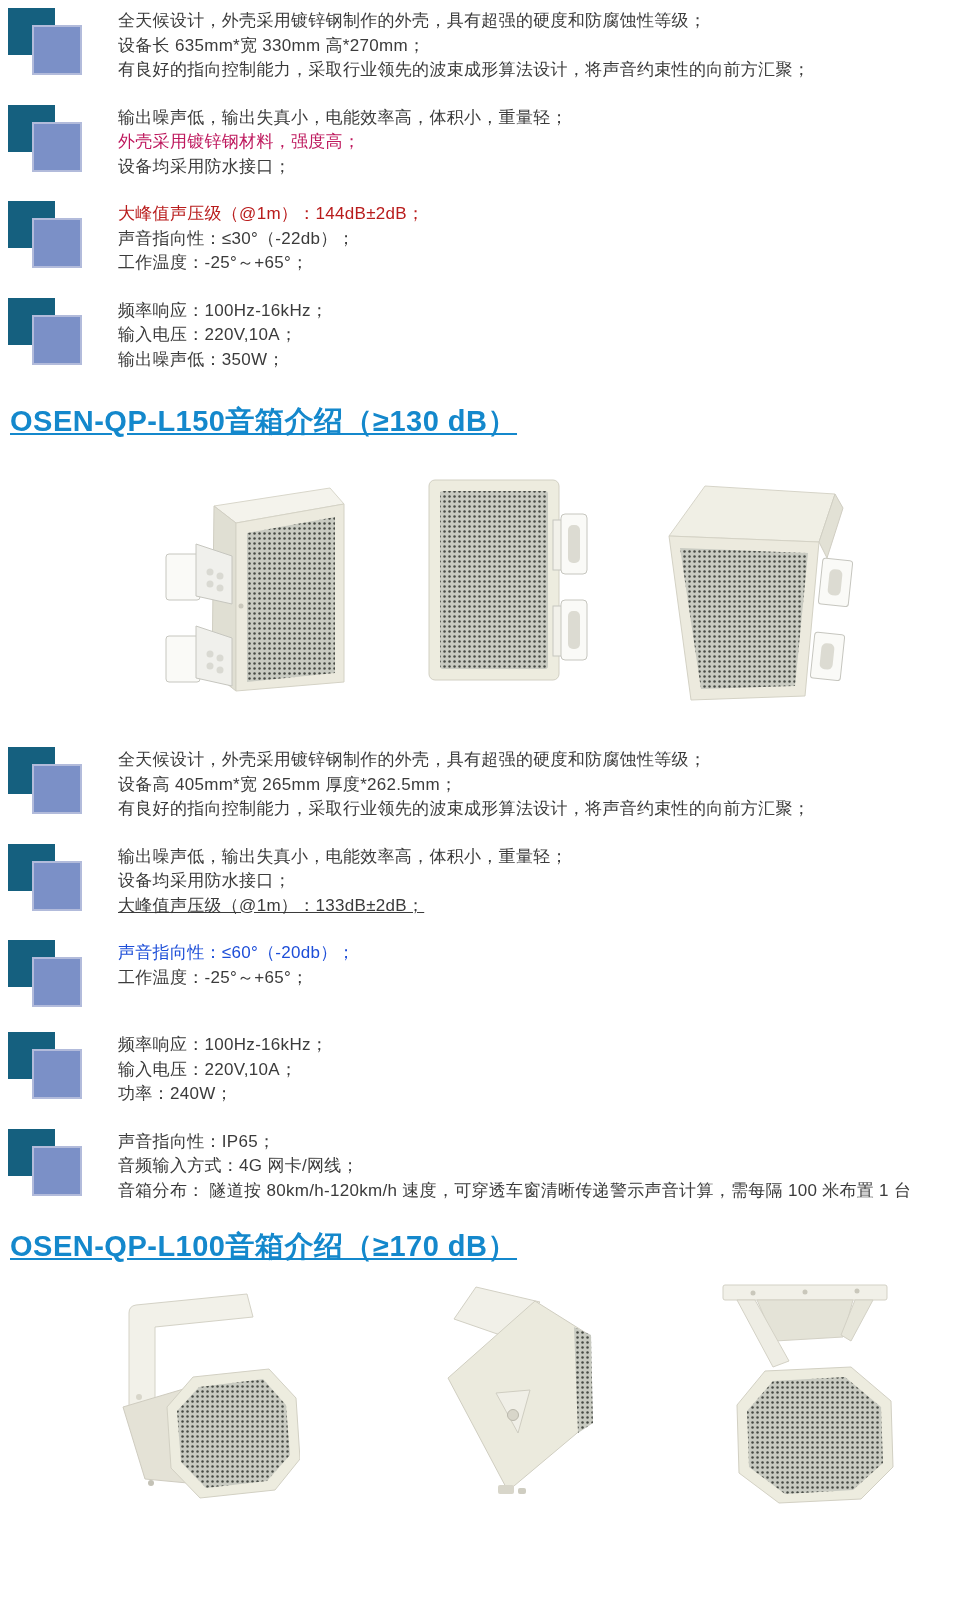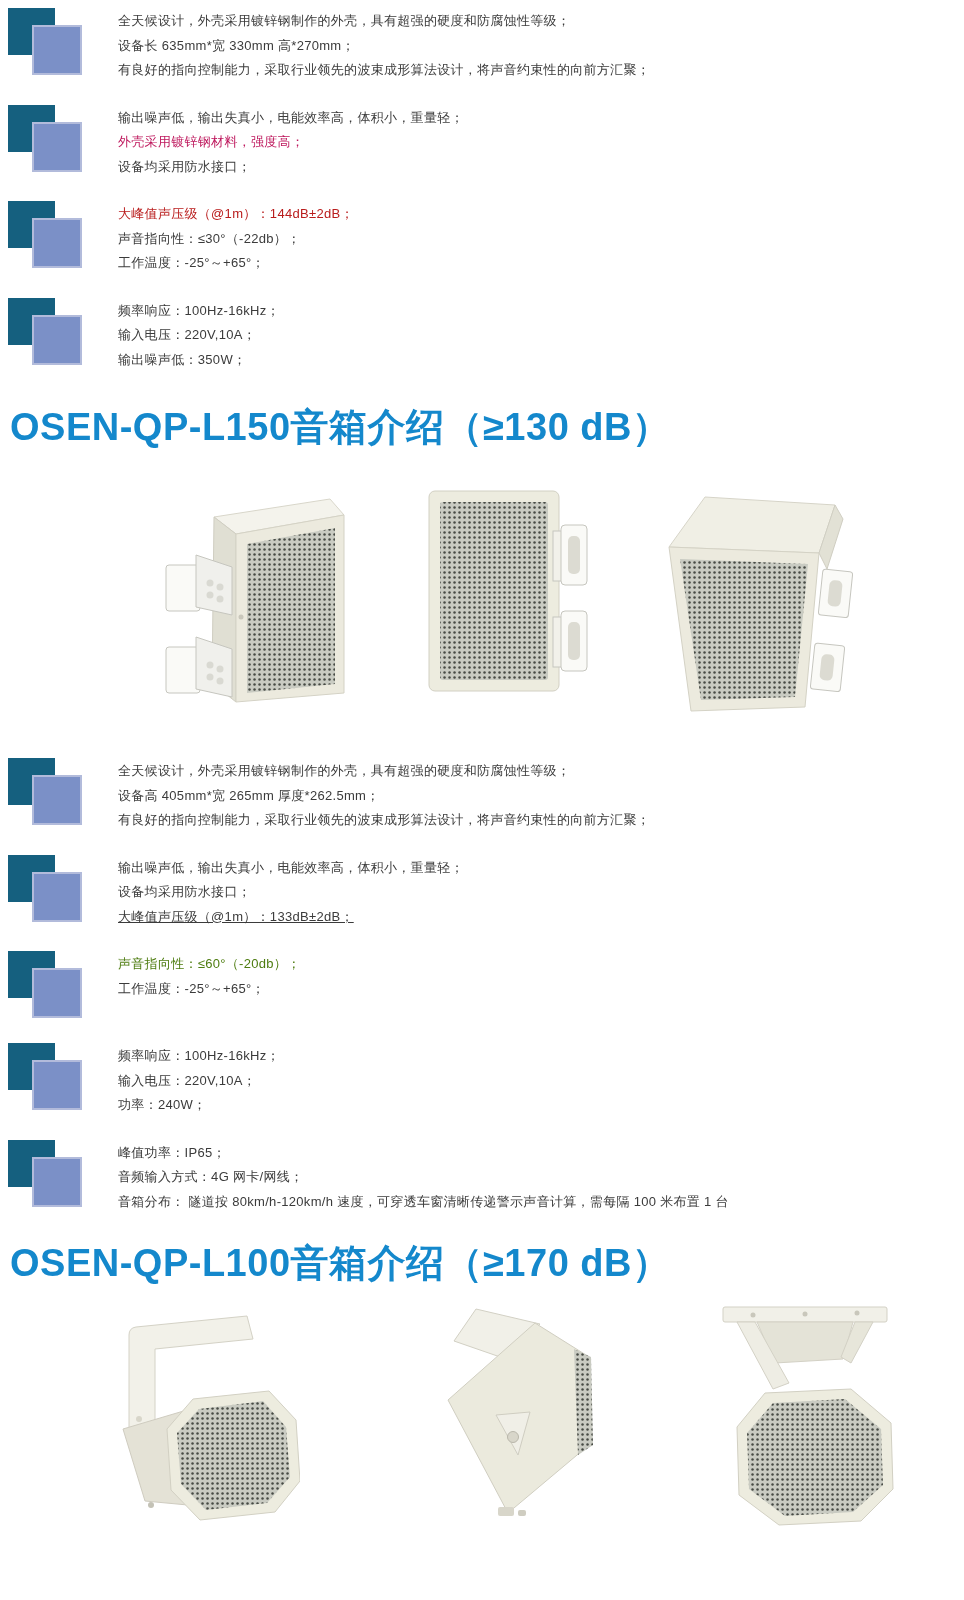--- a/index.html
+++ b/index.html
@@ -12,28 +12,28 @@
 
   
   .features{padding-top:8px;}
   .features.second{padding-top:0;margin-top:36px;}
   .feature-row{display:flex;align-items:flex-start;margin:0 0 22px 8px;}
   .feature-icon{position:relative;flex:0 0 74px;width:74px;height:70px;margin-right:36px;}
   .sq-dark{position:absolute;left:0;top:0;width:47px;height:47px;}
   .sq-light{position:absolute;left:24px;top:17px;width:46px;height:46px;border:2px solid #b2bbdb;}
   .feature-lines{padding-top:1px;}
   .feature-line{
-    font-size:13px;line-height:24.5px;color:#3b3b3b;
+    font-size:17px;line-height:24.5px;color:#3b3b3b;
     letter-spacing:0.3px;white-space:nowrap;
   }
 
   
   .product-heading{
-    font-size:38px;font-weight:bold;color:#1488cc;
-    margin:30px 0 14px 10px;letter-spacing:0.5px;white-space:nowrap;
+    font-size:29px;font-weight:bold;color:#1488cc;
+    margin:30px 0 14px 10px;letter-spacing:0.5px;white-space:nowrap;text-decoration:underline;
   }
   .product-heading.second{margin-top:24px;margin-bottom:6px;}
 
   
   .images-row{display:flex;align-items:flex-start;}
   .images-row1{padding-left:152px;height:255px;}
   .images-row2{padding-left:95px;height:230px;}
   .speaker-img{flex:0 0 auto;}
   .images-row1 .speaker-img:nth-child(1){margin-top:20px;}
   .images-row1 .speaker-img:nth-child(2){margin-left:60px;margin-top:18px;}
@@ -196,21 +196,21 @@
           <div class="feature-line" style="color: rgb(59, 59, 59); text-decoration: underline;">大峰值声压级（@1m）：133dB±2dB；</div>
         </div>
   </div>
 
   <div class="feature-row">
     <div class="feature-icon">
       <span class="sq-dark" style="background: rgb(21, 96, 127);"></span>
       <span class="sq-light" style="background: rgb(123, 144, 199);"></span>
     </div>
     <div class="feature-lines">
-          <div class="feature-line" style="color: #4d7c0f;">声音指向性：≤60°（-20db）；</div>
+          <div class="feature-line" style="color: #1d4ed8;">声音指向性：≤60°（-20db）；</div>
           <div class="feature-line" style="color: rgb(59, 59, 59);">工作温度：-25°～+65°；</div>
         </div>
   </div>
 
   <div class="feature-row">
     <div class="feature-icon">
       <span class="sq-dark" style="background: rgb(21, 96, 127);"></span>
       <span class="sq-light" style="background: rgb(123, 144, 199);"></span>
     </div>
     <div class="feature-lines">
@@ -219,21 +219,21 @@
           <div class="feature-line" style="color: rgb(59, 59, 59);">功率：240W；</div>
         </div>
   </div>
 
   <div class="feature-row">
     <div class="feature-icon">
       <span class="sq-dark" style="background: rgb(21, 96, 127);"></span>
       <span class="sq-light" style="background: rgb(123, 144, 199);"></span>
     </div>
     <div class="feature-lines">
-          <div class="feature-line" style="color: rgb(59, 59, 59);">峰值功率：IP65；</div>
+          <div class="feature-line" style="color: rgb(59, 59, 59);">声音指向性：IP65；</div>
           <div class="feature-line" style="color: rgb(59, 59, 59);">音频输入方式：4G 网卡/网线；</div>
           <div class="feature-line" style="color: rgb(59, 59, 59);">音箱分布： 隧道按 80km/h-120km/h 速度，可穿透车窗清晰传递警示声音计算，需每隔 100 米布置 1 台</div>
         </div>
   </div>
 </section>
 
   <h1 class="product-heading second" style="color: rgb(20, 136, 204);">OSEN-QP-L100音箱介绍（≥170 dB）</h1>
 
   <div class="images-row images-row2">
 

